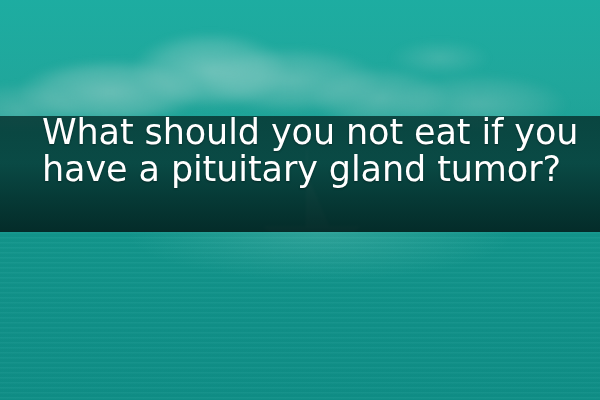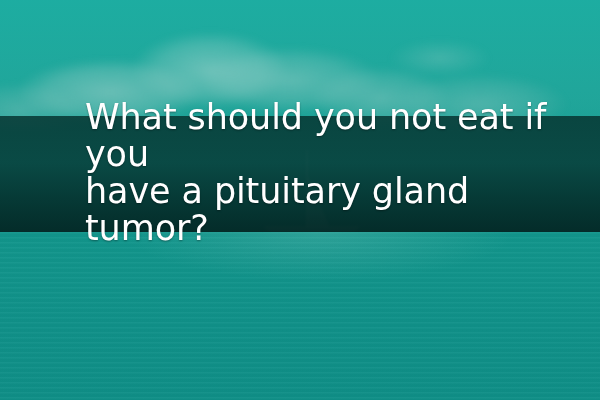--- a/index.html
+++ b/index.html
@@ -145,22 +145,20 @@
     right: 0;
     top: 116px;
     height: 116px;
     background: linear-gradient(to bottom,
         rgba(6,54,50,0.86) 0%,
         rgba(7,58,54,0.84) 40%,
         rgba(4,44,41,0.90) 78%,
         rgba(3,36,34,0.93) 100%);
     box-sizing: border-box;
     display: flex;
-    align-items: center;
-    padding-left: 43px;
   }
 
   .caption-text {
     margin: 0;
     padding: 0 20px 0 42px;
     color: #ffffff;
     font-family: "DejaVu Sans", sans-serif;
     font-weight: 400;
     font-size: 35px;
     line-height: 37px;

